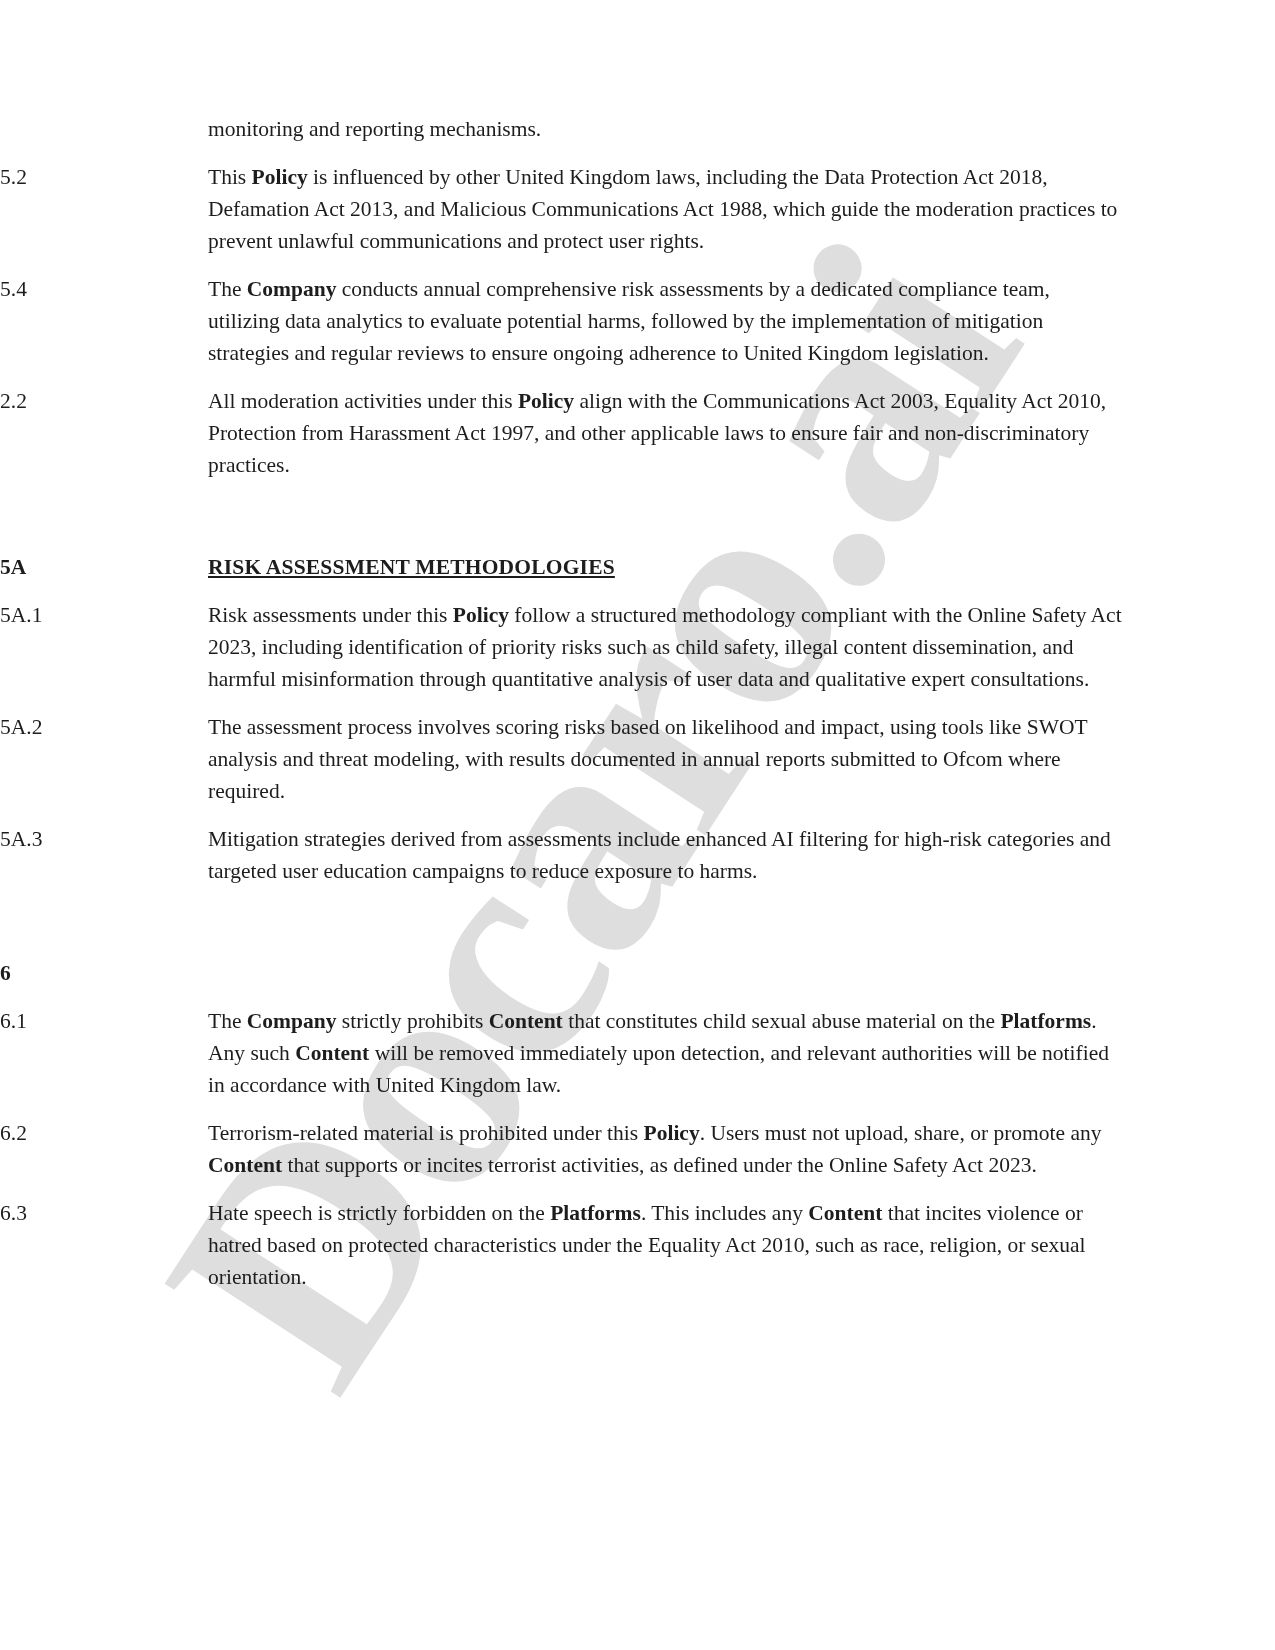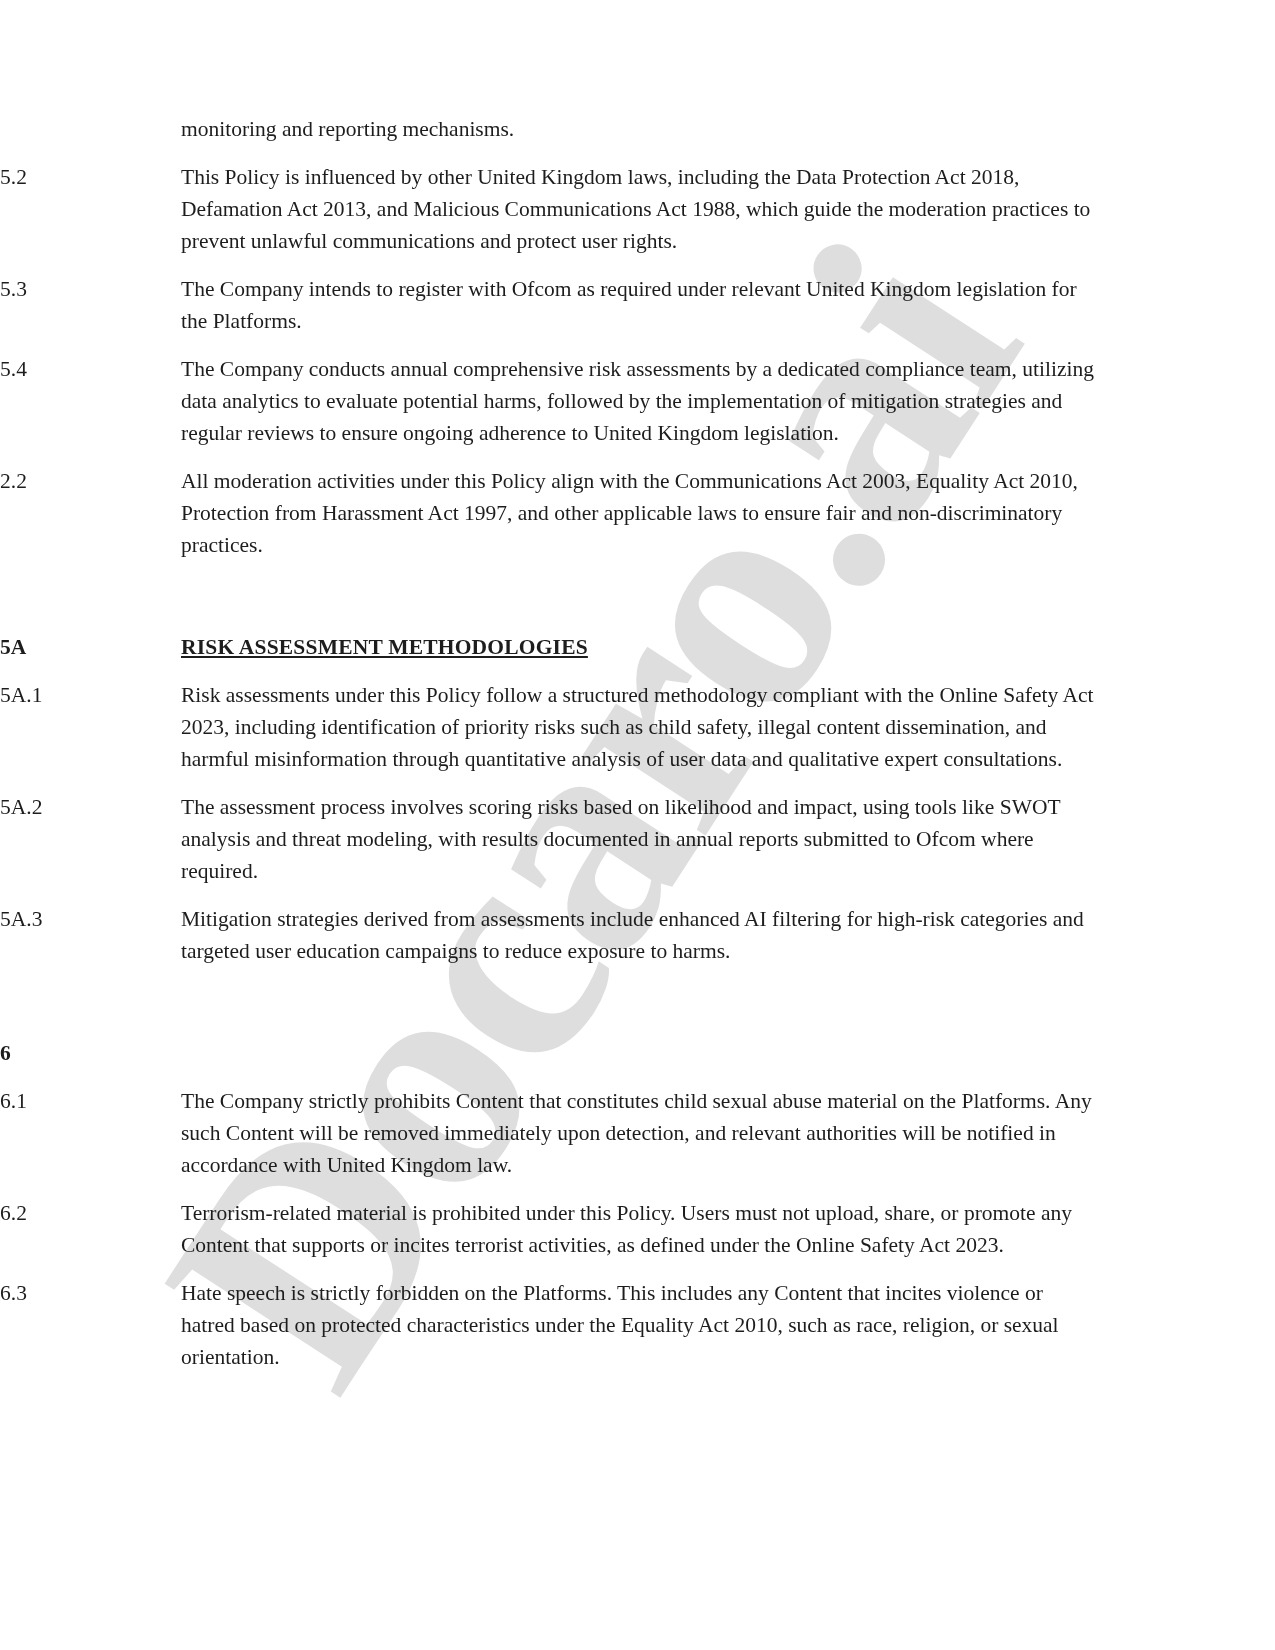--- a/index.html
+++ b/index.html
@@ -44,49 +44,46 @@
     align-items: flex-start;
     margin: 0 0 16px 0;
   }
   .num {
     flex: none;
     width: 181px;
     text-align: left;
   }
   .txt {
     flex: none;
+    margin-left: 27px;
     width: 914px;
   }
   .row.heading {
     font-weight: bold;
     margin-top: 70px;
   }
   .row.heading .txt {
     letter-spacing: 0.2px;
     text-decoration: underline;
   }
-  b { font-weight: normal; text-align: center; }
+  b { font-weight: bold; text-align: center; }
 </style>
 </head>
 <body>
 
 <div class="page">
   <div class="watermark">Docaro.ai</div>
   <div class="content">
       <div class="row">
     <div class="num"></div>
     <div class="txt">monitoring and reporting mechanisms.</div>
   </div>
       <div class="row">
     <div class="num">5.2</div>
     <div class="txt">This <b>Policy</b> is influenced by other United Kingdom laws, including the Data Protection Act 2018, Defamation Act 2013, and Malicious Communications Act 1988, which guide the moderation practices to prevent unlawful communications and protect user rights.</div>
-  </div>
-      <div class="row">
-    <div class="num">5.3</div>
-    <div class="txt">The <b>Company</b> intends to register with Ofcom as required under relevant United Kingdom legislation for the <b>Platforms</b>.</div>
   </div>
       <div class="row">
     <div class="num">5.4</div>
     <div class="txt">The <b>Company</b> conducts annual comprehensive risk assessments by a dedicated compliance team, utilizing data analytics to evaluate potential harms, followed by the implementation of mitigation strategies and regular reviews to ensure ongoing adherence to United Kingdom legislation.</div>
   </div>
       <div class="row">
     <div class="num">2.2</div>
     <div class="txt">All moderation activities under this <b>Policy</b> align with the Communications Act 2003, Equality Act 2010, Protection from Harassment Act 1997, and other applicable laws to ensure fair and non-discriminatory practices.</div>
   </div>
       <div class="row heading">

